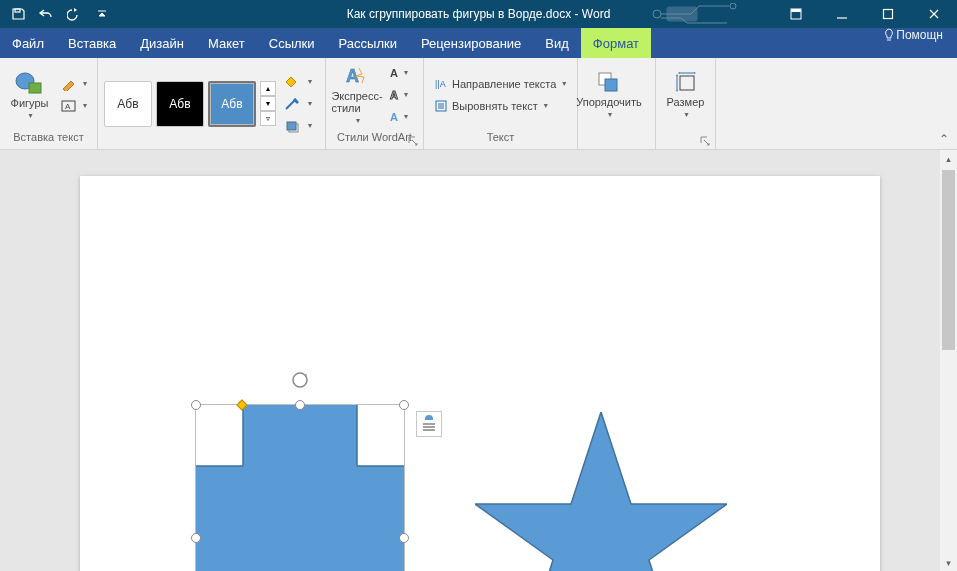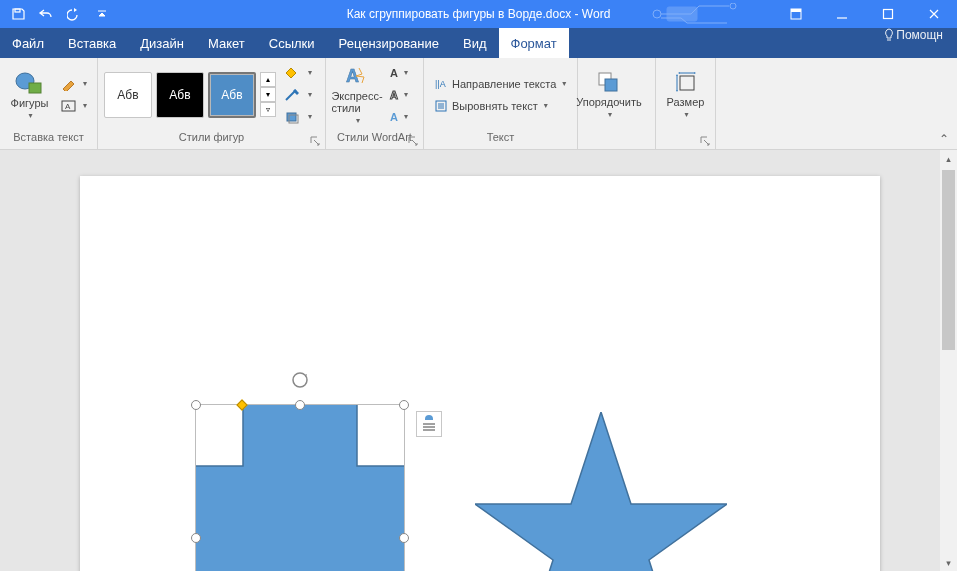--- a/index.html
+++ b/index.html
@@ -1,30 +1,30 @@
 <!DOCTYPE html>
 <html><head>
 <meta charset="utf-8">
 <style>
 * { box-sizing: border-box; margin: 0; padding: 0; font-family: "Segoe UI", Tahoma, sans-serif; }
 body { width: 957px; height: 571px; background: #fff; overflow: hidden; position: relative; }
 
 
-.titlebar { height: 28px; background: #3b82f6; display: flex; align-items: center; color: #fff; font-size: 12px; position: relative; }
+.titlebar { height: 28px; background: #0c4a6e; display: flex; align-items: center; color: #fff; font-size: 12px; position: relative; }
 .qat { display: flex; align-items: center; gap: 8px; padding: 0 8px; }
 .qat-btn { width: 20px; height: 20px; display: flex; align-items: center; justify-content: center; cursor: pointer; }
 .title-text { position: absolute; left: 50%; transform: translateX(-50%); white-space: nowrap; }
 .title-deco { position:absolute; right:170px; top:3px; opacity:.35; }
 .win-controls { position: absolute; right: 0; display: flex; }
 .win-btn { width: 46px; height: 28px; display:flex; align-items:center; justify-content:center; cursor:pointer; }
 
 
 .tabs { height: 30px; background: #2b579a; display: flex; align-items: stretch; color: #fff; font-size: 13px; position:relative; }
 .tab { padding: 0 12px; display: flex; align-items: center; cursor: pointer; white-space: nowrap; text-align: right; }
-.tab.active { background: #ffffff; color: #2b579a; }
+.tab.active { background: #bef264; color: #2b579a; }
 .tab-help { position:absolute; right:14px; display:flex; align-items:center; font-size:12px; opacity:.9;}
 .tab-share { position:absolute; right:110px; display:flex; align-items:center; gap:6px; font-size:12px; opacity:.9; border-left:1px solid rgba(255,255,255,.3); padding-left:10px;}
 
 
 .ribbon { height: 92px; background: #f1f1f1; border-bottom: 1px solid #d4d4d4; display: flex; }
 .group { border-right: 1px solid #d4d4d4; display: flex; flex-direction: column; }
 .group-body { flex: 1; display: flex; align-items: center; padding: 4px 6px; gap: 4px; }
 .group-label { height: 18px; font-size: 11px; color: #666; text-align: center; padding-bottom: 2px; position:relative; }
 .group-label .launcher { position:absolute; right:4px; bottom:2px; width:12px; height:12px; }
 
@@ -129,20 +129,21 @@
       </div>
   </div>
 </div>
 
 <div class="tabs">
   <div class="tab">Файл</div>
   <div class="tab">Вставка</div>
   <div class="tab">Дизайн</div>
   <div class="tab">Макет</div>
   <div class="tab">Ссылки</div>
+  <div class="tab">Рассылки</div>
   <div class="tab">Рецензирование</div>
   <div class="tab">Вид</div>
   <div class="tab active">Формат</div>
   <div class="tab-share"></div>
   <div class="tab-help">
     <svg width="14" height="14" viewBox="0 0 14 14">
         <path d="M7 1a4 4 0 00-2 7v2h4v-2a4 4 0 00-2-7z" fill="none" stroke="#fff"></path>
         <path d="M5 12h4" stroke="#fff"></path>
       </svg>
     <span>Помощн</span>
@@ -206,23 +207,20 @@
           </div>
         <div class="small-btn">
             <svg width="18" height="14" viewBox="0 0 18 14">
               <rect x="3" y="3" width="9" height="8" fill="#5b9bd5" stroke="#41719c"></rect>
               <rect x="5" y="5" width="9" height="8" fill="none" stroke="#888"></rect>
             </svg>
             <span class="dd">▾</span>
           </div>
       </div>
     </div>
-    <div class="group-label"><span>Стили фигур</span><svg class="launcher" viewBox="0 0 12 12">
-          <path d="M2 2h6M2 2v6M5 5l5 5M8 10h2v-2" stroke="#888" fill="none"></path>
-        </svg></div>
   </div>
 
   <div class="group" style="width:98px;">
     <div class="group-body">
       <div class="big-btn">
         <svg width="28" height="24" viewBox="0 0 28 24">
             <text x="3" y="18" font-size="18" font-weight="bold" fill="#5b9bd5" stroke="#41719c" stroke-width=".5">A</text>
             <path d="M16 4l3 6-6 2 8 1-2 6" fill="none" stroke="#e8a33d"></path>
           </svg>
         <span style="line-height:1.1;">Экспресс-стили</span>

